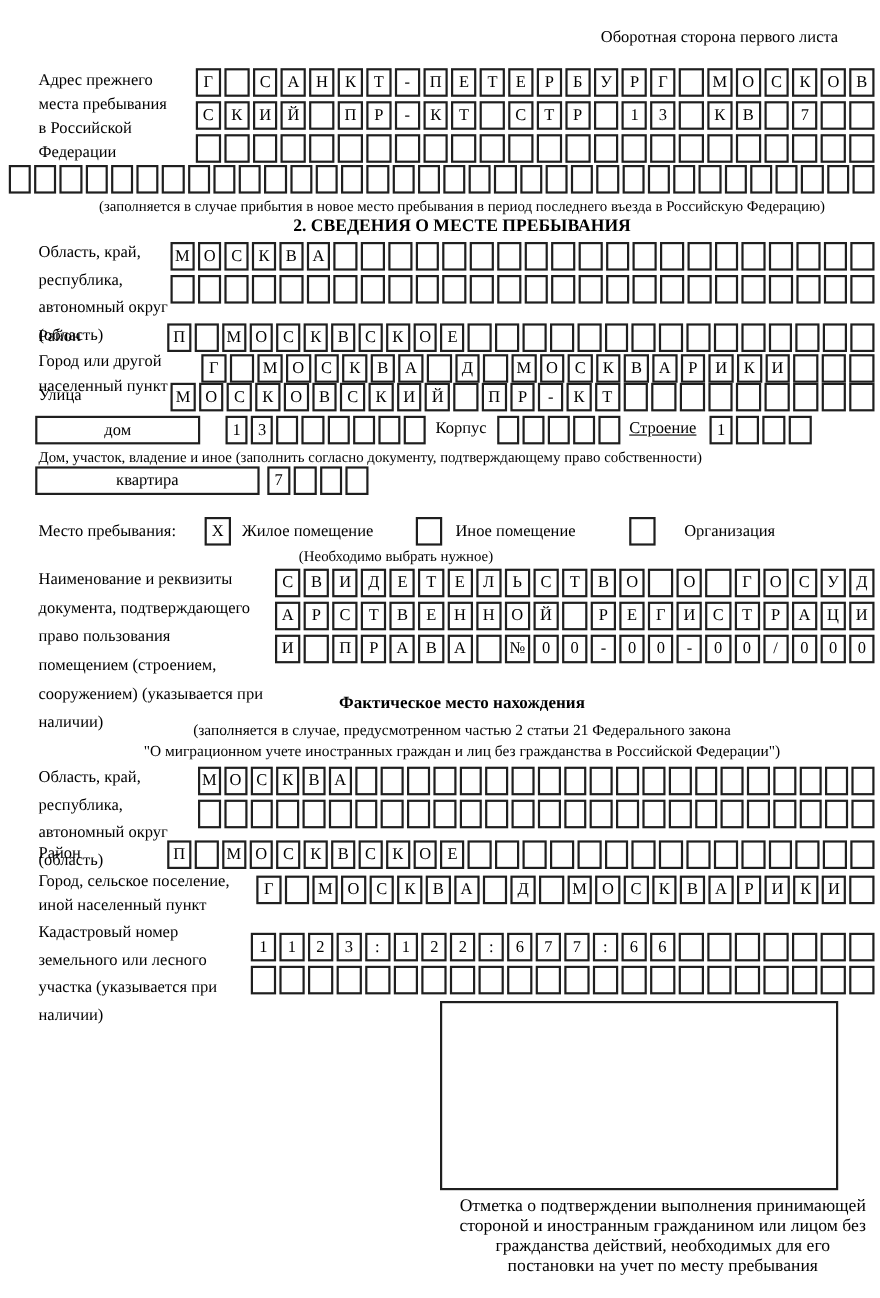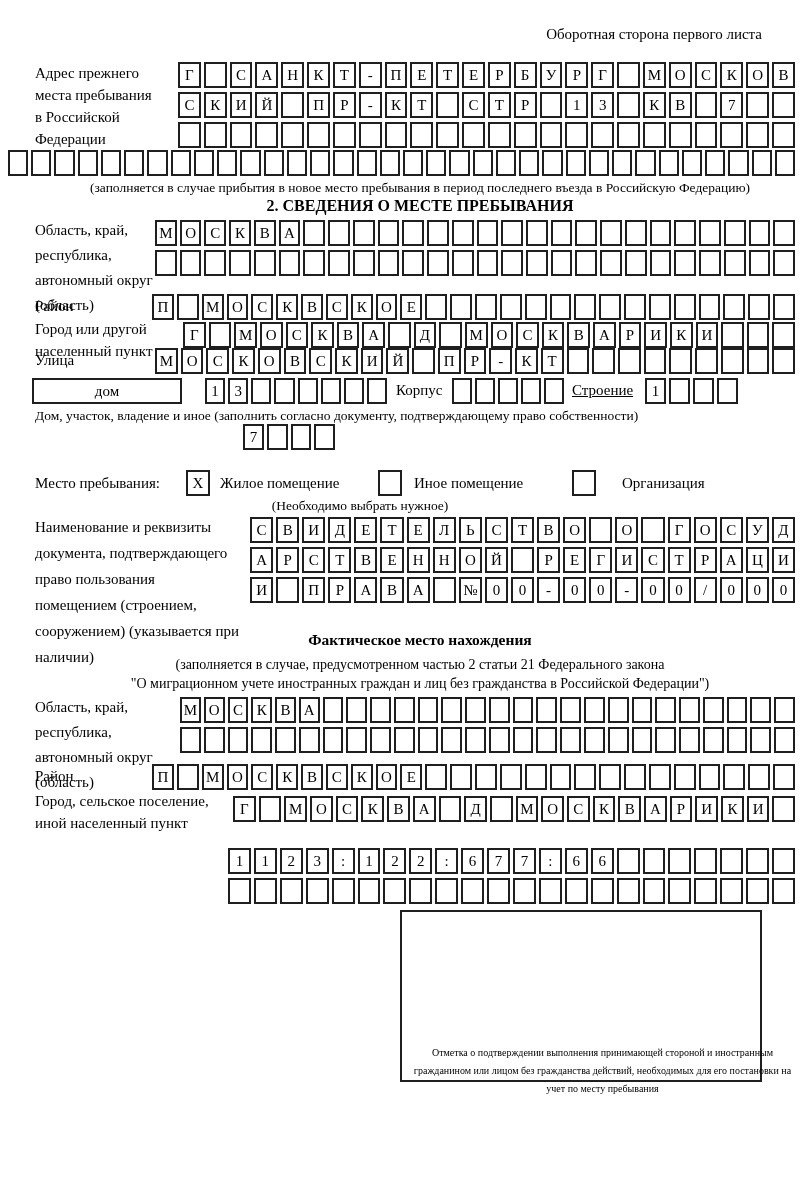--- a/index.html
+++ b/index.html
@@ -325,20 +325,21 @@
     </div>
   <div class="abs lbl" style="top:378px;left:572px;text-decoration:underline;">Строение</div>
   <div class="abs cellrow" style="top:378px;left:645px;width:93px;">
       <div class="cell">1</div>
       <div class="cell"></div>
       <div class="cell"></div>
       <div class="cell"></div>
     </div>
   <div class="abs cap" style="top:407px;left:35px;width:740px;">Дом, участок, владение и иное (заполнить согласно документу, подтверждающему право собственности)</div>
 
+  <div class="abs labelbox" style="top:424px;left:32px;width:204px;">квартира</div>
   <div class="abs cellrow" style="top:424px;left:243px;width:92px;">
       <div class="cell">7</div>
       <div class="cell"></div>
       <div class="cell"></div>
       <div class="cell"></div>
     </div>
 
   <div class="abs lbl" style="top:471px;left:35px;">Место пребывания:</div>
   <div class="abs chk" style="top:470px;left:186px;">X</div>
   <div class="abs lbl" style="top:471px;left:220px;">Жилое помещение</div>
@@ -530,20 +531,21 @@
       <div class="cell">К</div>
       <div class="cell">В</div>
       <div class="cell">А</div>
       <div class="cell">Р</div>
       <div class="cell">И</div>
       <div class="cell">К</div>
       <div class="cell">И</div>
       <div class="cell"></div>
     </div>
 
+  <div class="abs lbl" style="top:836px;left:35px;width:175px;">Кадастровый номер земельного или лесного участка (указывается при наличии)</div>
   <div class="abs cellrow" style="top:848px;left:228px;width:567px;">
       <div class="cell">1</div>
       <div class="cell">1</div>
       <div class="cell">2</div>
       <div class="cell">3</div>
       <div class="cell">:</div>
       <div class="cell">1</div>
       <div class="cell">2</div>
       <div class="cell">2</div>
       <div class="cell">:</div>
@@ -580,15 +582,15 @@
       <div class="cell"></div>
       <div class="cell"></div>
       <div class="cell"></div>
       <div class="cell"></div>
       <div class="cell"></div>
       <div class="cell"></div>
       <div class="cell"></div>
     </div>
 
   <div class="abs stampbox" style="top:910px;left:400px;width:362px;height:172px;"></div>
-  <div class="abs cap center" style="top:1044px;left:390px;width:385px;font-size:10px;line-height:18px;">Отметка о подтверждении выполнения принимающей стороной и иностранным гражданином или лицом без гражданства действий, необходимых для его постановки на учет по месту пребывания</div>
+  <div class="abs cap center" style="top:1088px;left:390px;width:385px;font-size:16px;line-height:18px;">Отметка о подтверждении выполнения принимающей стороной и иностранным гражданином или лицом без гражданства действий, необходимых для его постановки на учет по месту пребывания</div>
 
 </div>
 
 </body></html>

